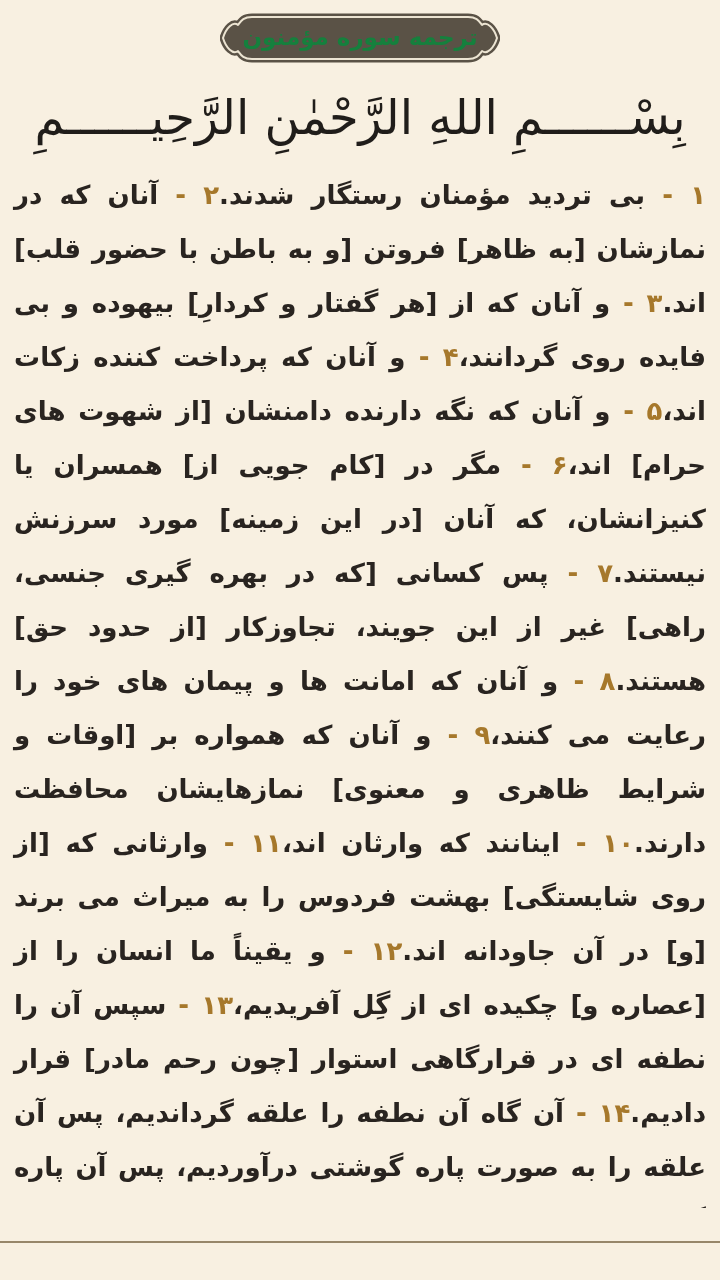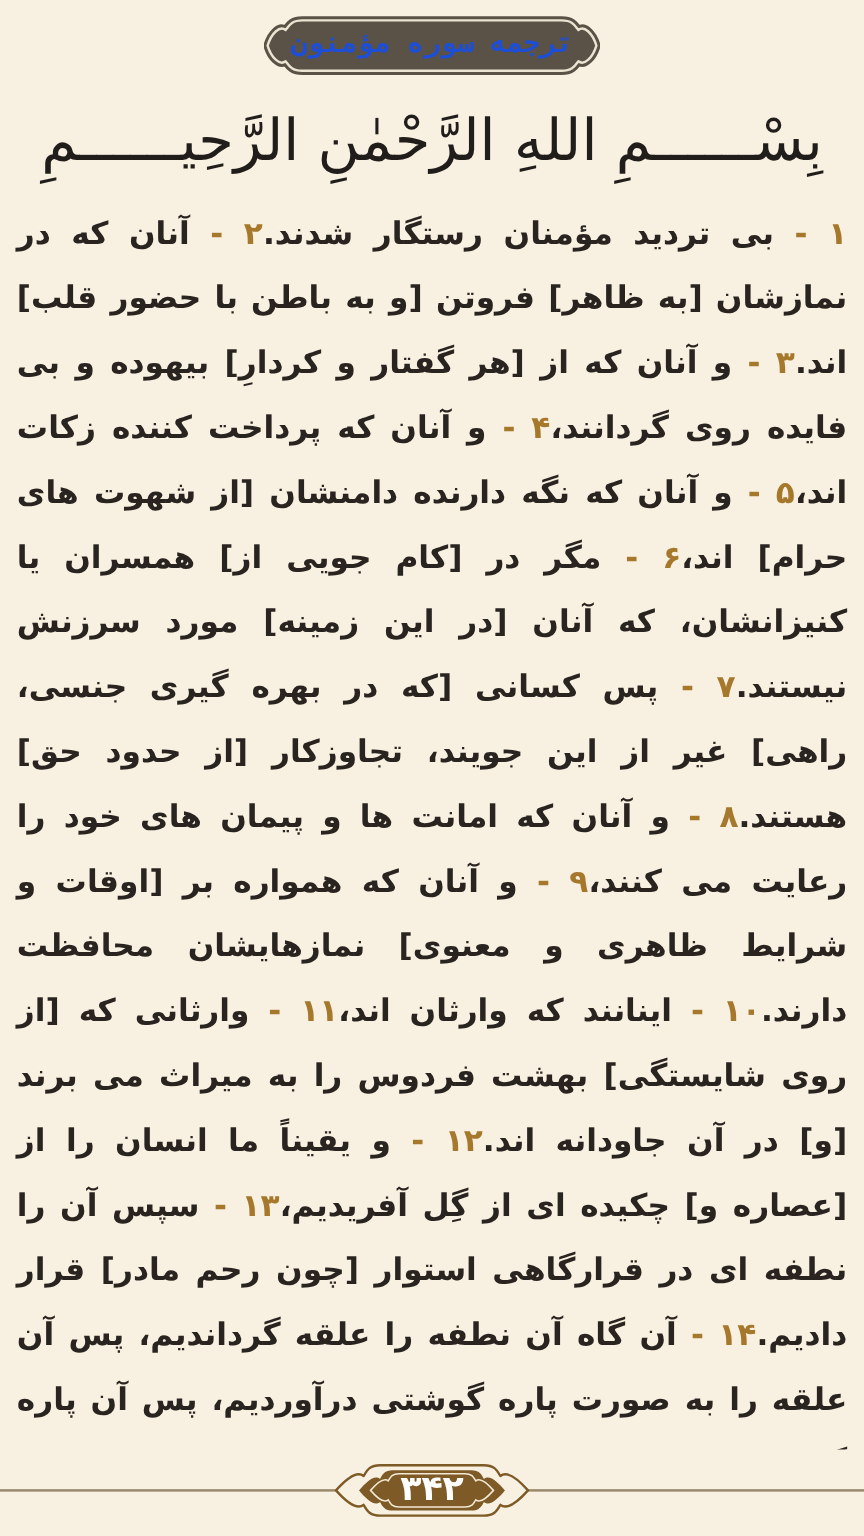--- a/index.html
+++ b/index.html
@@ -27,25 +27,24 @@
     padding-top:12px;
   }
   .title-badge{
     position:relative;
     width:280px;height:52px;
   }
   .title-badge svg{position:absolute;inset:0;}
   .title-badge .title-text{
     position:absolute;inset:0;
     display:flex;align-items:center;justify-content:center;
-    color:#1d4ed8;
+    color:#15803d;
     font-size:23px;
     font-weight:bold;
     padding-bottom:3px;
-    font-family:Liberation Mono, monospace;
   }
   
   .bismillah{
     margin-top:12px;
     height:82px;
     display:flex;align-items:center;justify-content:center;
     font-size:48px;
     color:#201d1a;
     letter-spacing:0;
   }
@@ -105,21 +104,13 @@
     <span class="title-text">ترجمه سوره مؤمنون</span>
   </div>
 </div>
 
 <div class="bismillah">بِسْــــــمِ اللهِ الرَّحْمٰنِ الرَّحِيــــــمِ</div>
 
 <div class="translation"><span class="vnum">۱ - </span><span>بی تردید مؤمنان رستگار شدند.</span><span class="vnum">۲ - </span><span>آنان که در نمازشان [به ظاهر] فروتن [و به باطن با حضور قلب] اند.</span><span class="vnum">۳ - </span><span>و آنان که از [هر گفتار و کردارِ] بیهوده و بی فایده روی گردانند،</span><span class="vnum">۴ - </span><span>و آنان که پرداخت کننده زکات اند،</span><span class="vnum">۵ - </span><span>و آنان که نگه دارنده دامنشان [از شهوت های حرام] اند،</span><span class="vnum">۶ - </span><span>مگر در [کام جویی از] همسران یا کنیزانشان، که آنان [در این زمینه] مورد سرزنش نیستند.</span><span class="vnum">۷ - </span><span>پس کسانی [که در بهره گیری جنسی، راهی] غیر از این جویند، تجاوزکار [از حدود حق] هستند.</span><span class="vnum">۸ - </span><span>و آنان که امانت ها و پیمان های خود را رعایت می کنند،</span><span class="vnum">۹ - </span><span>و آنان که همواره بر [اوقات و شرایط ظاهری و معنوی] نمازهایشان محافظت دارند.</span><span class="vnum">۱۰ - </span><span>اینانند که وارثان اند،</span><span class="vnum">۱۱ - </span><span>وارثانی که [از روی شایستگی] بهشت فردوس را به میراث می برند [و] در آن جاودانه اند.</span><span class="vnum">۱۲ - </span><span>و یقیناً ما انسان را از [عصاره و] چکیده ای از گِل آفریدیم،</span><span class="vnum">۱۳ - </span><span>سپس آن را نطفه ای در قرارگاهی استوار [چون رحم مادر] قرار دادیم.</span><span class="vnum">۱۴ - </span><span>آن گاه آن نطفه را علقه گرداندیم، پس آن علقه را به صورت پاره گوشتی درآوردیم، پس آن پاره گوشت را استخوان هایی ساختیم و بر استخوان ها گوشت پوشاندیم، سپس او را با آفرینشی دیگر پدید آوردیم؛ پس همیشه سودمند و بابرکت است خدا که نیکوترین آفرینندگان است.</span></div>
 
 <div class="footer">
   <div class="rule"></div>
-  <div class="page-badge">
-    <svg viewBox="0 0 170 56" aria-hidden="true">
-      <path d="M42,7 L128,7 C137,7 139,11 142,16 C148,11 157,19 165,28 C157,37 148,45 142,40 C139,45 137,49 128,49 L42,49 C33,49 31,45 28,40 C22,45 13,37 5,28 C13,19 22,11 28,16 C31,11 33,7 42,7 Z" fill="#f8f0e1" stroke="#7d5a26" stroke-width="2" stroke-linejoin="round"></path>
-      <path d="M42,7 L128,7 C137,7 139,11 142,16 C148,11 157,19 165,28 C157,37 148,45 142,40 C139,45 137,49 128,49 L42,49 C33,49 31,45 28,40 C22,45 13,37 5,28 C13,19 22,11 28,16 C31,11 33,7 42,7 Z" fill="#7d5a26" stroke="none" transform="translate(85,28) scale(0.76,0.8) translate(-85,-28)"></path>
-      <path d="M42,7 L128,7 C137,7 139,11 142,16 C148,11 157,19 165,28 C157,37 148,45 142,40 C139,45 137,49 128,49 L42,49 C33,49 31,45 28,40 C22,45 13,37 5,28 C13,19 22,11 28,16 C31,11 33,7 42,7 Z" fill="none" stroke="#f3e9d5" stroke-width="2" transform="translate(85,28) scale(0.64,0.66) translate(-85,-28)"></path>
-    </svg>
-    <span class="page-number">۳۴۲</span>
-  </div>
 </div>
 
 </body></html>

